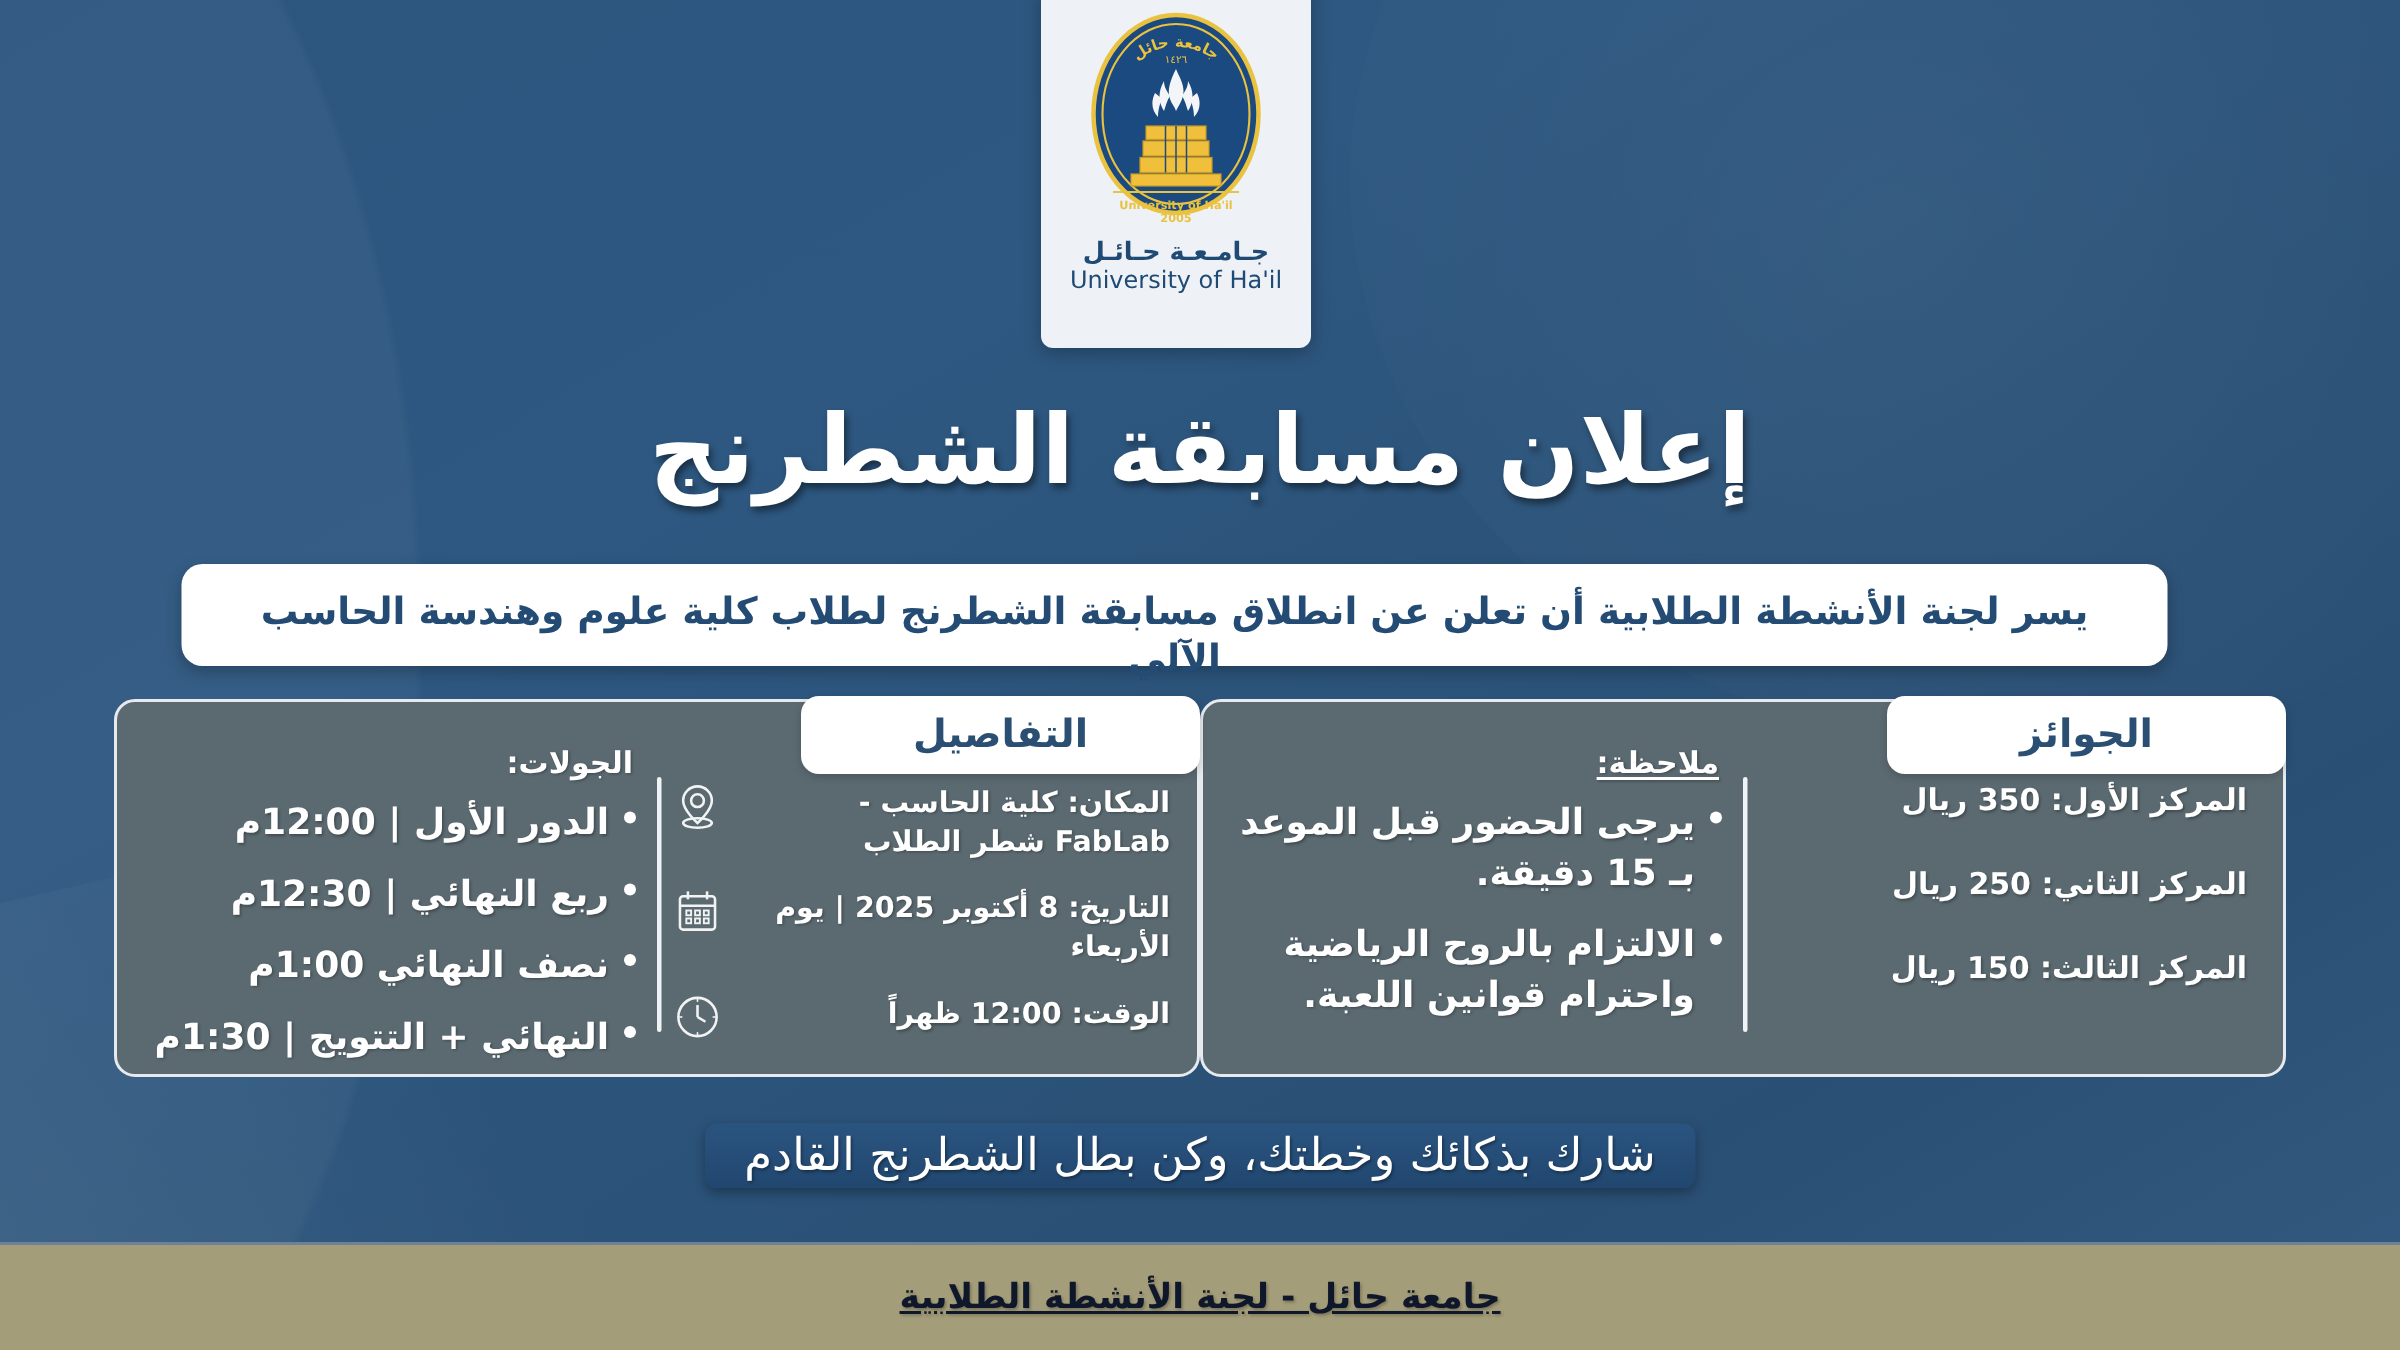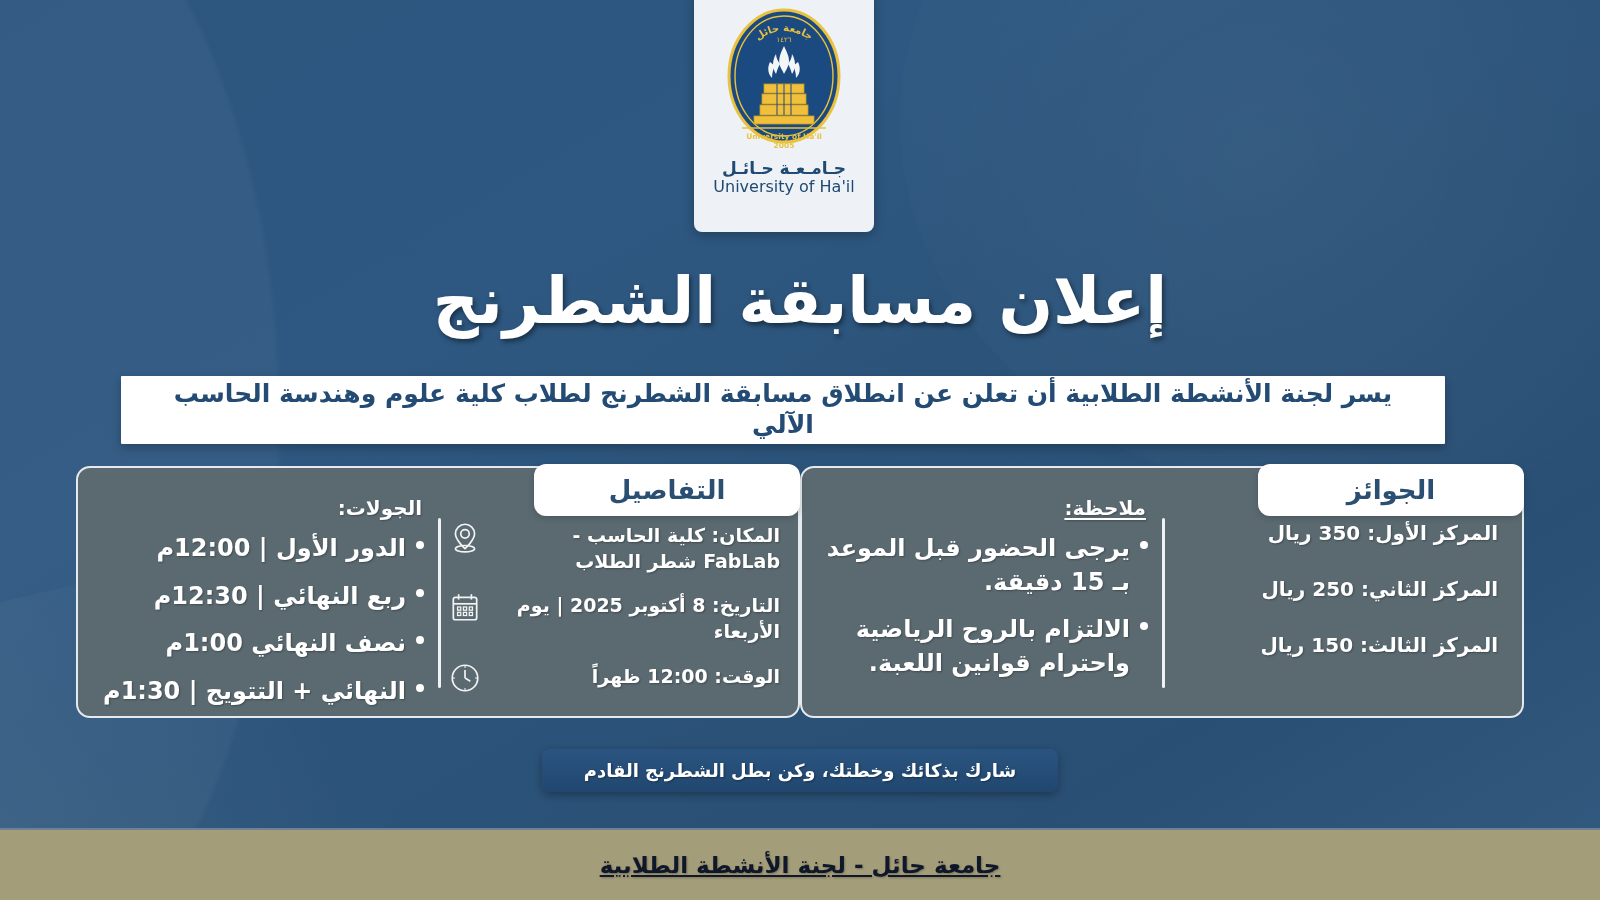--- a/index.html
+++ b/index.html
@@ -82,24 +82,24 @@
     text-shadow:2px 3px 5px rgba(0,0,0,0.45);
     line-height:1.1;
   }
 
   
   .subtitle-banner {
     position:absolute;
     left:121px; top:376px;
     width:1324px; height:68px;
     background:#ffffff;
-    border-radius:1px;
+    border-radius:14px;
     box-shadow:0 4px 10px rgba(0,0,0,0.25);
-    display:flex; align-items:flex-end; justify-content:center;
-    padding:4px 24px;
+    display:flex; align-items:flex-start; justify-content:center;
+    padding:16px 24px;
   }
   .subtitle-text {
     font-size:25px;
     font-weight:bold;
     color:#234b73;
     text-align:center;
     line-height:1.25;
   }
 
   
@@ -236,21 +236,21 @@
     transform:translateX(-50%);
     min-width:516px;
     height:43px;
     background:linear-gradient(180deg,#2a5480 0%,#21476f 100%);
     border-radius:8px;
     box-shadow:0 3px 8px rgba(0,0,0,0.3);
     display:flex; align-items:center; justify-content:center;
     padding:0 26px;
   }
   .cta-text {
-    font-size:18px; font-weight:bold; color:#ffffff;
+    font-size:30px; font-weight:normal; color:#ffffff;
     text-shadow:1px 1px 2px rgba(0,0,0,0.35);
   }
 
   
   .footer {
     position:absolute;
     left:0; right:0; bottom:0;
     height:72px;
     background:#a49d79;
     border-top:2px solid #6f8196;

